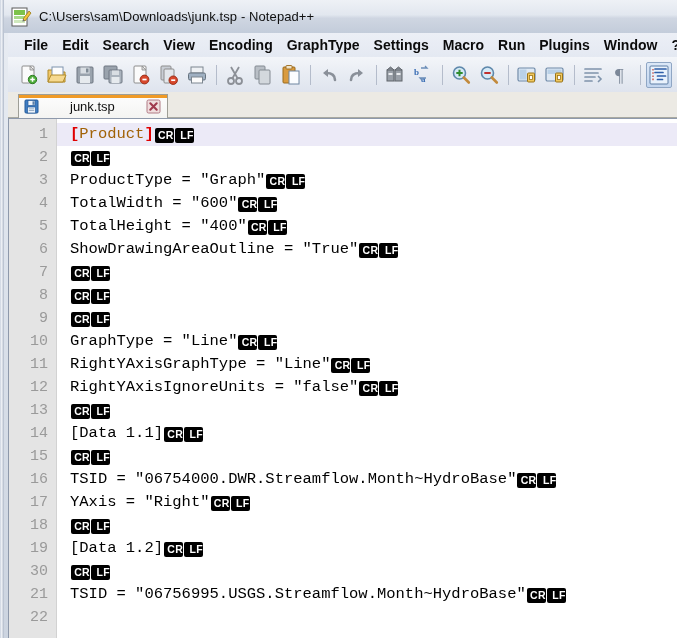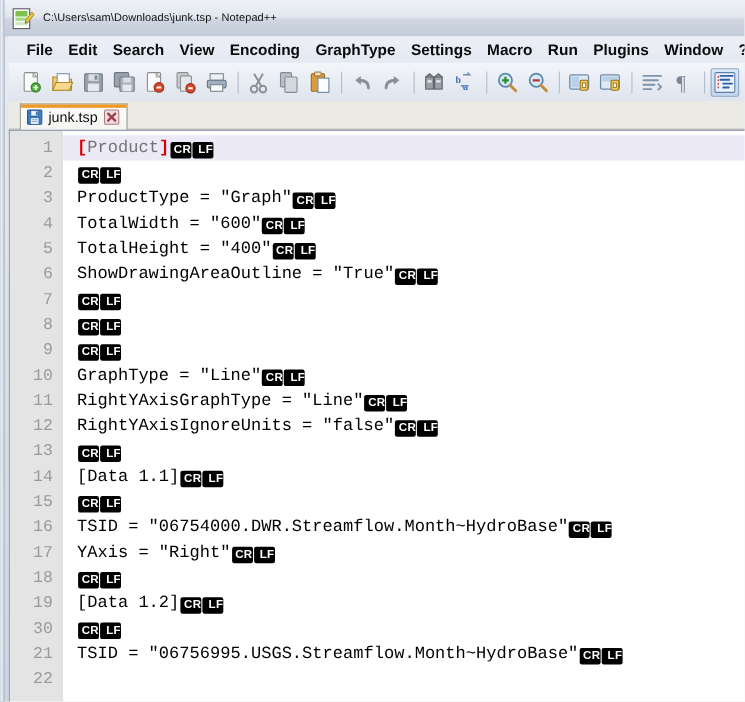--- a/index.html
+++ b/index.html
@@ -39,21 +39,21 @@
     background: linear-gradient(to bottom, #eef1f6 0%, #e2e7ef 45%, #cfd6e2 55%, #c3ccda 100%);
   }
   .app-icon {
     width: 22px; height: 22px;
     position: relative;
     margin-right: 7px;
     margin-left: 2px;
     flex: 0 0 auto;
   }
   .title-text {
-    font-size: 10px;
+    font-size: 13px;
     color: #101010;
     white-space: nowrap;
     letter-spacing: 0.1px;
     font-family: "Liberation Sans", sans-serif;
   }
 
   
   .menubar {
     position: absolute;
     left: 4px; top: 33px;
@@ -119,20 +119,21 @@
     position: absolute;
     left: 10px; top: 2px;
     height: 24px;
     display: flex;
     align-items: center;
     padding: 0 6px 0 5px;
     background: linear-gradient(to bottom,#fdfdfd 0%, #f4f4f2 100%);
     border: 1px solid #9e9e96;
     border-bottom: none;
     box-sizing: border-box;
+    gap: 26px;
   }
   .tab::before {
     content: "";
     position: absolute;
     left: 0; top: 0; right: 0;
     height: 3px;
     background: #f09a25;
   }
   .tab-save-icon { width: 15px; height: 15px; margin-right: 5px; flex:0 0 auto; }
   .tab-label {
@@ -197,21 +198,21 @@
     white-space: nowrap;
     font-family: "Liberation Mono", "DejaVu Sans Mono", monospace;
     font-size: 15.5px;
     color: #000000;
     box-sizing: border-box;
   }
   .code .line.current {
     background: #eceaf7;
   }
   .tok-bracket { color: #e00000; font-weight: 700; }
-  .tok-section { color: #737373; }
+  .tok-section { color: #a16207; }
   .eol {
     display: inline-flex;
     vertical-align: baseline;
     margin-left: 1px;
     position: relative;
     top: 1px;
   }
   .eol span {
     display: inline-block;
     background: #000000;

